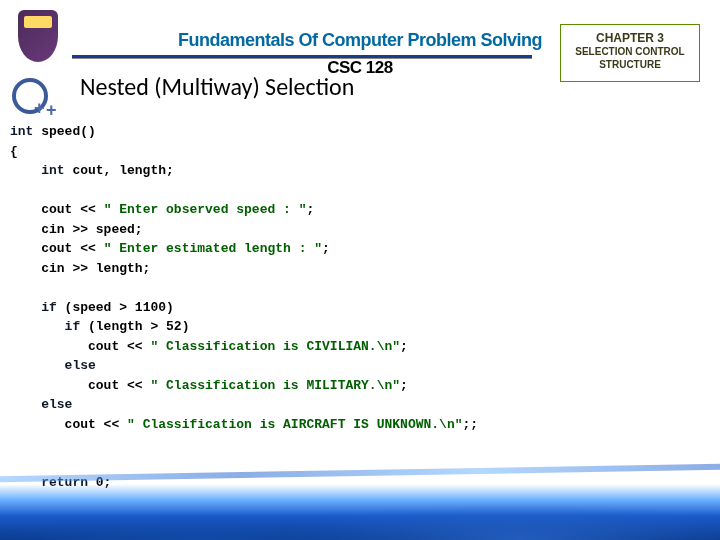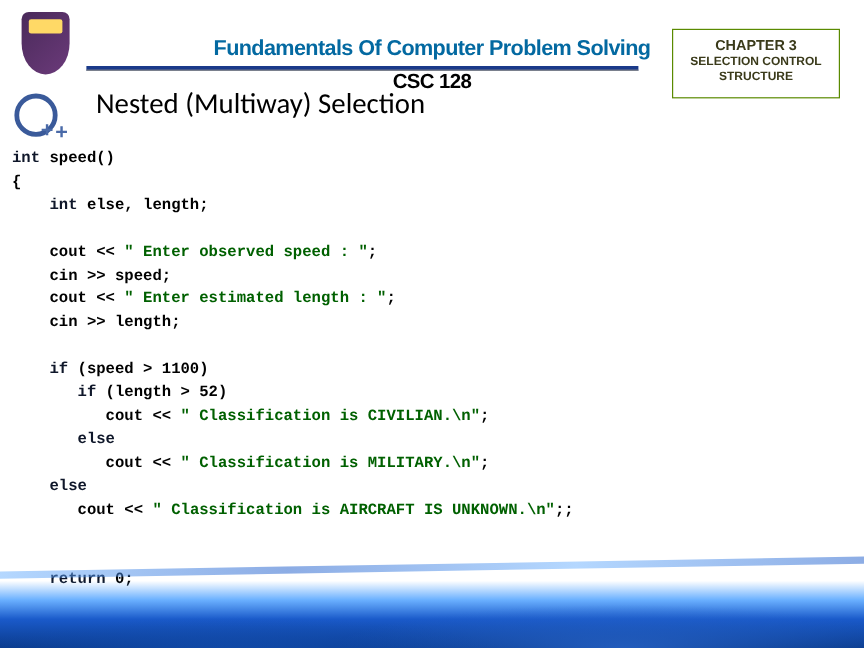--- a/index.html
+++ b/index.html
@@ -180,21 +180,21 @@
   <div class="divider"></div>
   <div class="slide-title">Nested (Multiway) Selection</div>
   <div class="chapter-box">
     <div class="line1">CHAPTER 3</div>
     <div class="line2">SELECTION CONTROL STRUCTURE</div>
   </div>
 </div>
 
 <div class="code-area"><span class="kw">int</span><span> speed()</span>
 <span>{</span>
-<span class="kw">    int</span><span> else, length;</span>
+<span class="kw">    int</span><span> cout, length;</span>
 
 <span>    cout &lt;&lt; </span><span class="str">" Enter observed speed : "</span><span>;</span>
 <span>    cin &gt;&gt; speed;</span>
 <span>    cout &lt;&lt; </span><span class="str">" Enter estimated length : "</span><span>;</span>
 <span>    cin &gt;&gt; length;</span>
 
 <span class="kw">    if</span><span> (speed &gt; 1100)</span>
 <span class="kw">       if</span><span> (length &gt; 52)</span>
 <span>          cout &lt;&lt; </span><span class="str">" Classification is CIVILIAN.\n"</span><span>;</span>
 <span class="kw">       else</span>

